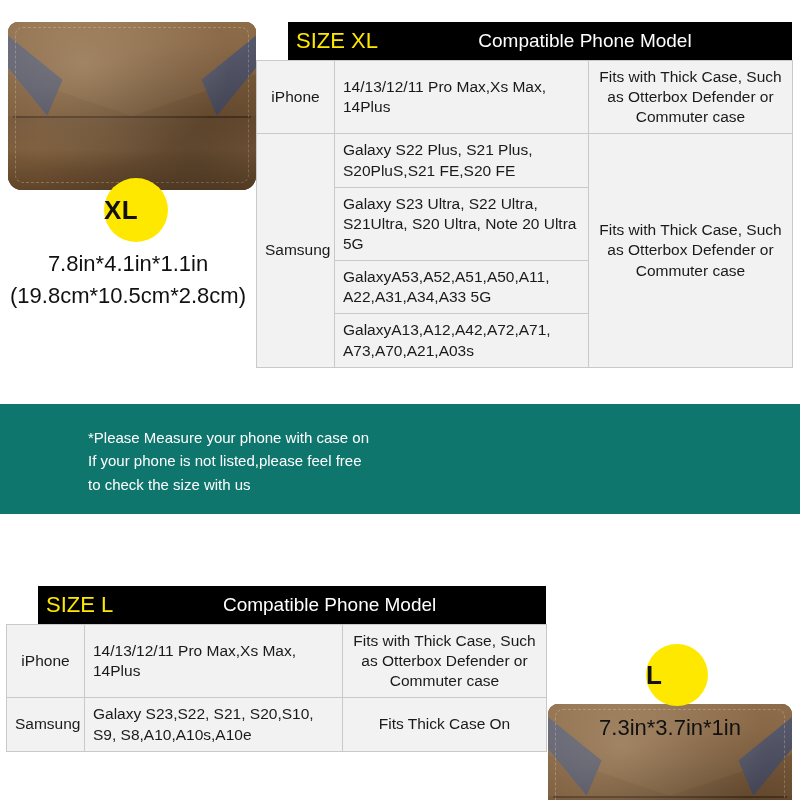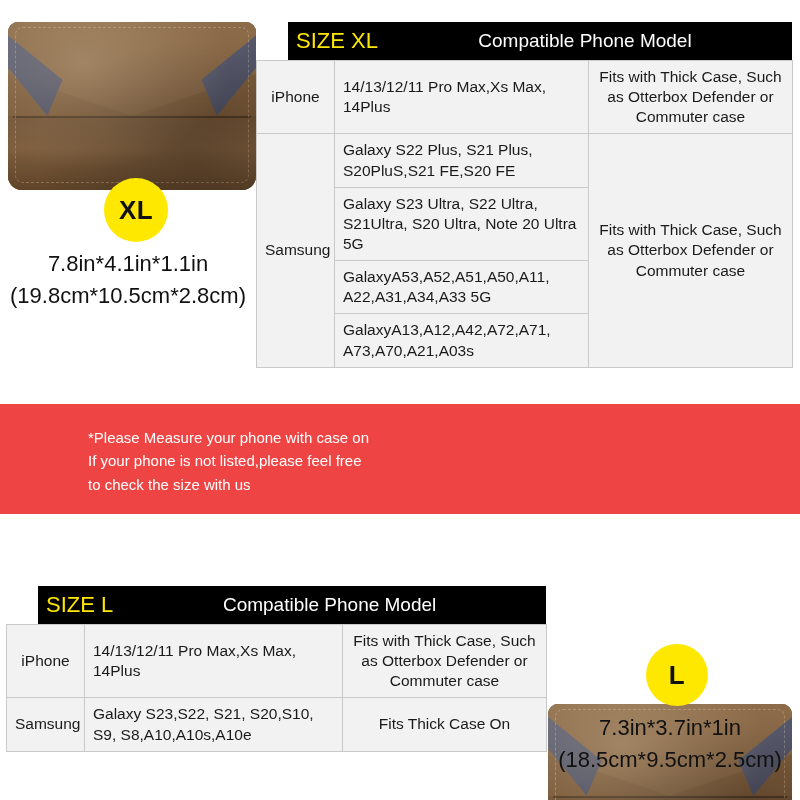--- a/index.html
+++ b/index.html
@@ -71,21 +71,21 @@
                 radial-gradient(ellipse at 75% 80%, rgba(0,0,0,.25), rgba(0,0,0,0) 60%);
   }
 
   
   .badge {
     position: absolute;
     background: #ffe800;
     border-radius: 50%;
     display: flex;
     align-items: center;
-    justify-content: center;
+    justify-content: flex-start;
     font-weight: 700;
     color: #111;
     letter-spacing: .5px;
   }
 
   
   .dims {
     position: absolute;
     text-align: center;
     font-size: 22px;
@@ -133,21 +133,21 @@
   td.note {
     color: #e03a2f;
     text-align: center;
     font-size: 14.5px;
     line-height: 1.35;
   }
 
   
   .measure-strip {
     position: absolute;
-    background: #ef4444;
+    background: #0f766e;
     color: #ffffff;
     font-size: 15px;
     line-height: 1.55;
   }
   .measure-strip .inner { padding: 22px 0 0 88px; }
 </style>
 </head>
 <body>
 
 <div class="pouch abs" style="left:8px; top:22px; width:248px; height:168px;">
@@ -249,14 +249,13 @@
   <div class="stitch"></div>
   <div class="sheen"></div>
 </div>
 
 <div class="badge" style="left:646px; top:644px; width:62px; height:62px; font-size:26px;">
   <span>L</span>
 </div>
 
 <div class="dims" style="left:540px; top:712px; width:260px;">
   <div>7.3in*3.7in*1in</div>
-  <div>(18.5cm*9.5cm*2.5cm)</div>
 </div>
 
 </body></html>

